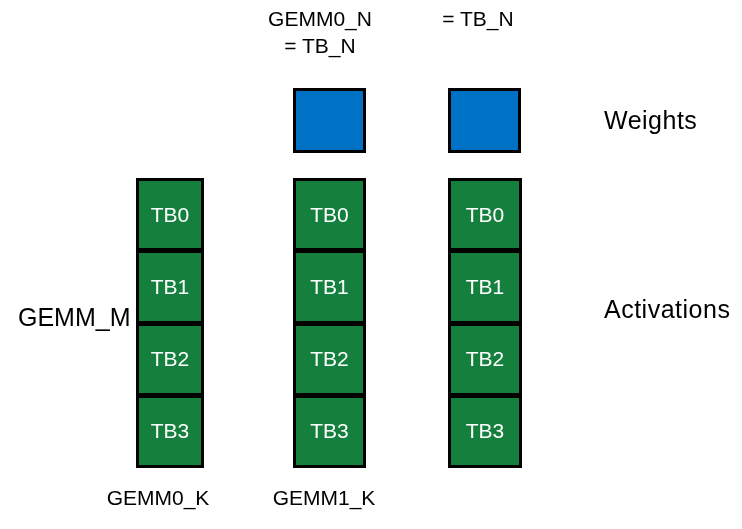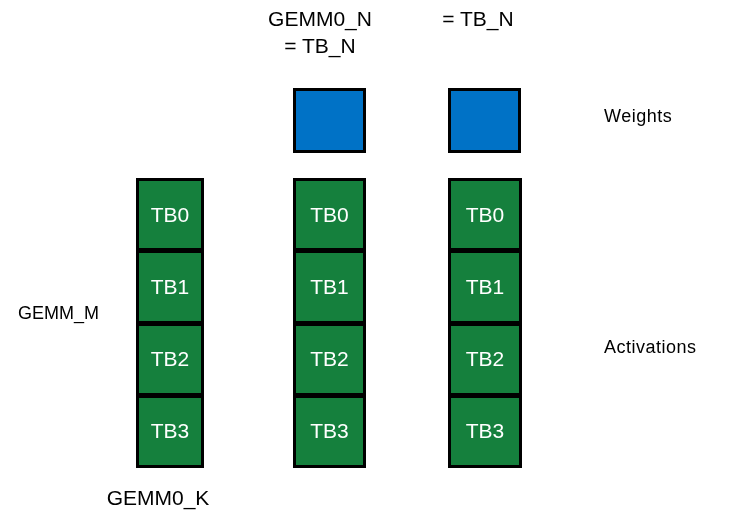--- a/index.html
+++ b/index.html
@@ -45,28 +45,28 @@
     box-sizing: border-box;
     display: flex;
     align-items: center;
     justify-content: center;
     color: #ffffff;
     font-size: 21px;
   }
   .tb-block + .tb-block { margin-top: -1px; }
   .side-label {
     position: absolute;
-    font-size: 18px;
+    font-size: 25px;
     letter-spacing: 0.5px;
   }
   .gemm-m-label {
     position: absolute;
     left: 18px;
     top: 303px;
-    font-size: 18px;
+    font-size: 25px;
   }
   .bottom-label {
     position: absolute;
     top: 486px;
     width: 156px;
     text-align: center;
     font-size: 21px;
   }
 </style>
 </head>
@@ -79,21 +79,21 @@
     <div>= TB_N</div>
   </div>
   <div class="top-label" style="left:400px;">
     <div>= TB_N</div>
   </div>
 
   <div class="blue-square" style="left:293px;"></div>
   <div class="blue-square" style="left:448px;"></div>
 
   <div class="side-label" style="left:604px; top:106px;">Weights</div>
-  <div class="side-label" style="left:604px; top:295px;margin-top:42px;">Activations</div>
+  <div class="side-label" style="left:604px; top:295px;">Activations</div>
 
   <div class="gemm-m-label">GEMM_M</div>
 
   <div class="column" style="left:136px; width:68px;">
     <div class="tb-block">TB0</div>
     <div class="tb-block">TB1</div>
     <div class="tb-block">TB2</div>
     <div class="tb-block">TB3</div>
   </div>
   <div class="column" style="left:293px; width:73px;">
@@ -103,14 +103,15 @@
     <div class="tb-block">TB3</div>
   </div>
   <div class="column" style="left:448px; width:74px;">
     <div class="tb-block">TB0</div>
     <div class="tb-block">TB1</div>
     <div class="tb-block">TB2</div>
     <div class="tb-block">TB3</div>
   </div>
 
   <div class="bottom-label" style="left:80px;">GEMM0_K</div>
+  <div class="bottom-label" style="left:246px;">GEMM1_K</div>
 
 </div>
 
 </body></html>

